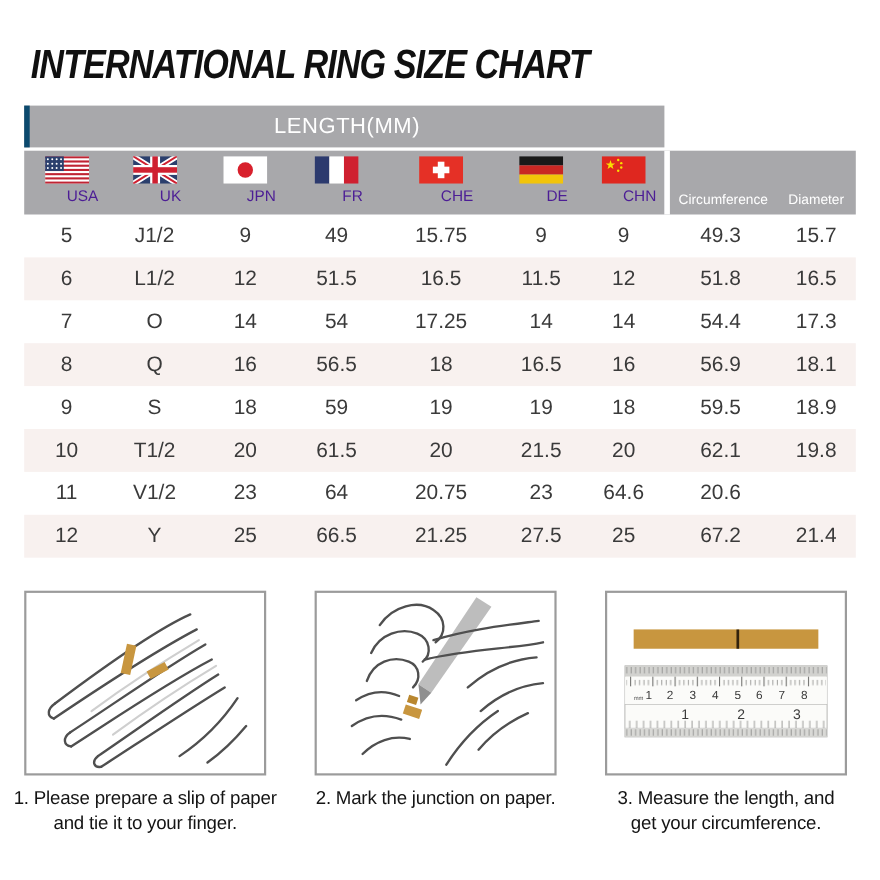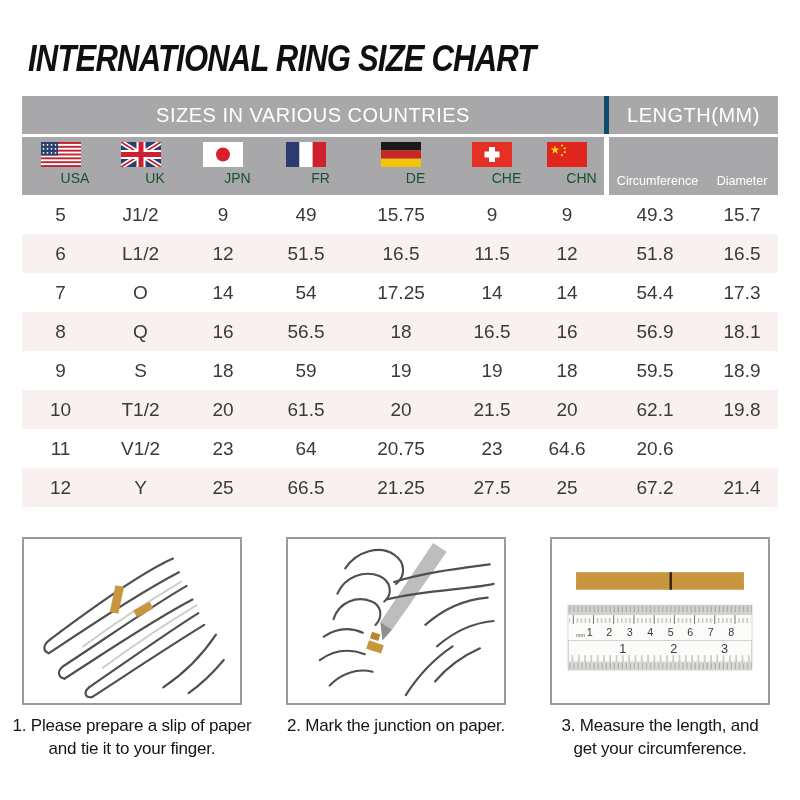--- a/index.html
+++ b/index.html
@@ -20,21 +20,21 @@
   .hdr-top .cellL,.hdr-top .cellR{
     background:#a8a8ab;color:#fff;display:flex;align-items:center;justify-content:center;
     font-size:20px;letter-spacing:.5px;
   }
   .hdr-top .cellR{border-left:5px solid #0c4a6e;box-sizing:border-box;}
   .hdr-gap{height:3px;background:#fff;}
   .hdr-flags{display:grid;grid-template-columns:582px 174px;height:58px;}
   .flag-strip{background:#a8a8ab;display:grid;grid-template-columns:77px 83px 82px 84px 106px 76px 74px;}
   .flag-cell{display:flex;flex-direction:column;align-items:center;justify-content:flex-start;padding-top:5px;}
   .flag-cell svg{width:40px;height:25px;display:block;}
-  .flag-label{color:#14532d;font-size:14px;margin-top:4px;line-height:14px;margin-left:29px;}
+  .flag-label{color:#4c1d95;font-size:14px;margin-top:4px;line-height:14px;margin-left:29px;}
   .len-cell{background:#a8a8ab;border-left:5px solid #fff;box-sizing:border-box;
     display:grid;grid-template-columns:97px 72px;align-items:end;padding-bottom:7px;}
   .len-label{color:#fff;font-size:12.5px;text-align:center;white-space:nowrap;margin-top:30px;}
 
   .row{height:39px;}
   .row.alt{background:#f8f1ef;}
   .cell{display:flex;align-items:center;justify-content:center;
     font-size:19px;color:#3a3a3a;}
 
   
@@ -46,21 +46,20 @@
     color:#141414;line-height:23px;letter-spacing:-.2px;white-space:nowrap;}
 </style>
 </head>
 <body>
 
 <div class="title">INTERNATIONAL RING SIZE CHART</div>
 
 <div class="ring-table">
 
   <div class="hdr-top">
-    <div class="cellL">SIZES IN VARIOUS COUNTRIES</div>
     <div class="cellR">LENGTH(MM)</div>
   </div>
   <div class="hdr-gap"></div>
 
   <div class="hdr-flags">
     <div class="flag-strip">
 
       <div class="flag-cell">
         <svg viewBox="0 0 40 25">
           <rect width="40" height="25" fill="#fff"></rect>
@@ -117,34 +116,34 @@
         <svg viewBox="0 0 40 25">
           <rect width="13.4" height="25" fill="#2c3a6e"></rect>
           <rect x="13.4" width="13.3" height="25" fill="#fff"></rect>
           <rect x="26.7" width="13.3" height="25" fill="#cf2030"></rect>
         </svg>
         <span class="flag-label">FR</span>
       </div>
 
       <div class="flag-cell">
         <svg viewBox="0 0 40 25">
+          <rect width="40" height="25" fill="#e53026"></rect>
+          <rect x="17" y="5" width="6" height="15" fill="#fff"></rect>
+          <rect x="12.5" y="9.5" width="15" height="6" fill="#fff"></rect>
+        </svg>
+        <span class="flag-label">CHE</span>
+      </div>
+
+      <div class="flag-cell">
+        <svg viewBox="0 0 40 25">
           <rect width="40" height="8.4" fill="#191919"></rect>
           <rect y="8.4" width="40" height="8.3" fill="#c92723"></rect>
           <rect y="16.7" width="40" height="8.3" fill="#f2c409"></rect>
         </svg>
         <span class="flag-label">DE</span>
-      </div>
-
-      <div class="flag-cell">
-        <svg viewBox="0 0 40 25">
-          <rect width="40" height="25" fill="#e53026"></rect>
-          <rect x="17" y="5" width="6" height="15" fill="#fff"></rect>
-          <rect x="12.5" y="9.5" width="15" height="6" fill="#fff"></rect>
-        </svg>
-        <span class="flag-label">CHE</span>
       </div>
 
       <div class="flag-cell">
         <svg viewBox="0 0 40 25">
           <rect width="40" height="25" fill="#df271f"></rect>
           <path d="M8,3.5 L9.06,6.54 L12.28,6.61 L9.71,8.56 L10.65,11.64 L8,9.8 L5.35,11.64 L6.29,8.56 L3.72,6.61 L6.94,6.54 Z" fill="#f8e000"></path>
           <circle cx="15" cy="3.5" r="1.1" fill="#f8e000"></circle>
             <circle cx="17.8" cy="6.3" r="1.1" fill="#f8e000"></circle>
           <circle cx="17.8" cy="10.2" r="1.1" fill="#f8e000"></circle>
             <circle cx="15" cy="13.2" r="1.1" fill="#f8e000"></circle>

